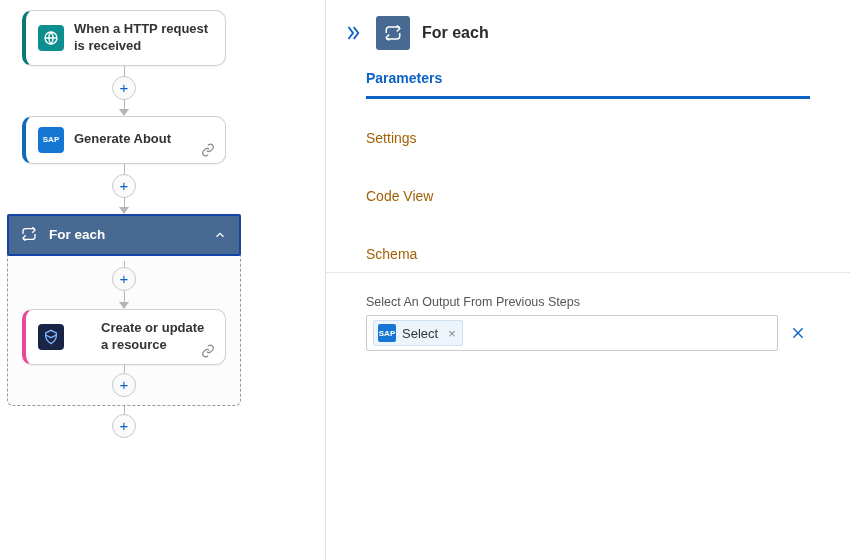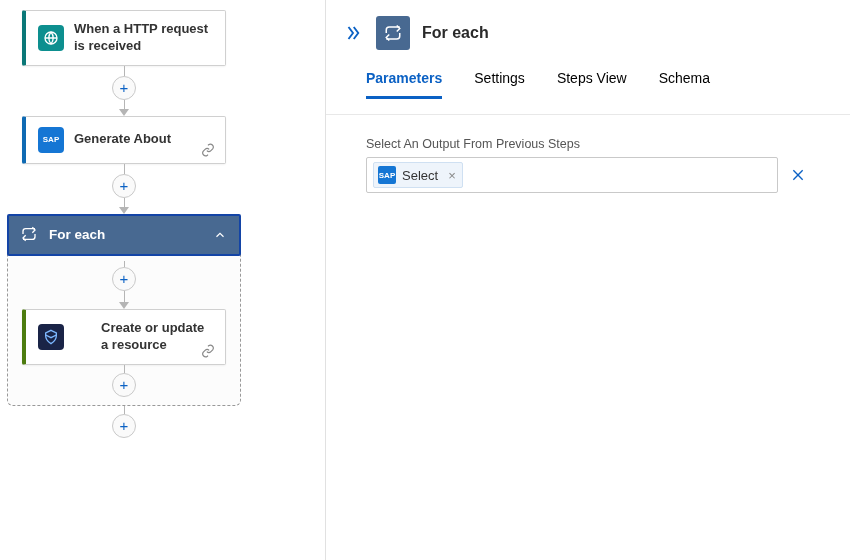--- a/index.html
+++ b/index.html
@@ -1,47 +1,47 @@
 <!DOCTYPE html>
 <html><head>
 <meta charset="utf-8">
 <style>
   * { box-sizing: border-box; margin: 0; padding: 0; }
   body { font-family: "Segoe UI", Arial, sans-serif; background: #fff; width: 850px; height: 560px; overflow: hidden; display: flex; }
   .left-pane { width: 325px; height: 100%; padding: 10px 0 0 22px; position: relative; background: #fff; }
   .right-pane { flex: 1; height: 100%; border-left: 1px solid #e1e1e1; }
 
   
-  .card { background: #fff; border: 1px solid #d0d0d0; border-radius: 2px; display: flex; align-items: center; gap: 10px; padding: 10px 12px; width: 204px; box-shadow: 0 1px 2px rgba(0,0,0,0.05); position: relative; }
+  .card { background: #fff; border: 1px solid #d0d0d0; border-radius: 10px; display: flex; align-items: center; gap: 10px; padding: 10px 12px; width: 204px; box-shadow: 0 1px 2px rgba(0,0,0,0.05); position: relative; }
   .card .badge { width: 26px; height: 26px; border-radius: 4px; flex-shrink: 0; display: flex; align-items: center; justify-content: center; color: #fff; }
   .trigger-card { border-left: 4px solid #0b7878; }
   .sap-card { border-left: 4px solid #0f6ab3; }
-  .step-card { border-left: 4px solid #4d7c0f; gap: 37px; }
+  .step-card { border-left: 4px solid #ec4899; gap: 37px; }
   .title { font-size: 13px; color: #333; font-weight: 600; line-height: 1.3; }
   .card .link-ic { position: absolute; right: 10px; bottom: 6px; color: #777; font-size: 13px; }
 
   .conn-wrap { display: flex; flex-direction: column; align-items: center; width: 204px; }
   .conn-line { width: 1px; height: 10px; background: #b5b5b5; position: relative; }
   .conn-arrow { width: 0; height: 0; border-left: 5px solid transparent; border-right: 5px solid transparent; border-top: 7px solid #b5b5b5; margin-top: -1px; }
   .add-circle { width: 24px; height: 24px; border: 1px solid #c9c9c9; background: #fafafa; border-radius: 50%; display: flex; align-items: center; justify-content: center; color: #0b61c4; font-size: 15px; font-weight: 400; cursor: pointer; }
 
   
   .foreach-outer { border: 1px dashed #999; border-radius: 6px; width: 234px; background: #fcfcfc; margin-left: -15px; padding-bottom: 8px; }
   .foreach-header { background: #486991; border: 2px solid #1344a6; border-radius: 2px; margin: -1px; padding: 10px 12px; display: flex; align-items: center; gap: 10px; color: #fff; cursor: pointer; }
   .foreach-header .badge-sm { width: 18px; height: 18px; }
   .foreach-header .h-title { font-size: 13.5px; font-weight: 600; flex: 1; }
   .foreach-body { padding: 6px 14px 0 14px; }
 
   
   .rp-head { display: flex; align-items: center; gap: 12px; padding: 16px 24px 6px 18px; }
   .rp-badge { width: 34px; height: 34px; background: #486991; border-radius: 3px; display: flex; align-items: center; justify-content: center; color: #fff; }
   .rp-title { font-size: 16px; font-weight: 600; color: #2a2a2a; }
   .collapse-btn { color: #0b61c4; font-size: 18px; font-weight: 600; cursor: pointer; margin-right: 2px; }
-  .tabs { display: flex; gap: 32px; padding: 14px 40px 16px 40px; border-bottom: 1px solid #e8e8e8; }
-  .tab { font-size: 14px; color: #000000; padding-bottom: 10px; cursor: pointer; }
+  .tabs { display: flex; gap: 32px; padding: 14px 40px 0 40px; border-bottom: 1px solid #e8e8e8; flex-direction: column; }
+  .tab { font-size: 14px; color: #a16207; padding-bottom: 10px; cursor: pointer; }
   .tab.active { color: #0b61c4; font-weight: 600; border-bottom: 3px solid #0b61c4; margin-bottom: -1px; }
   .field-label { font-size: 12.5px; color: #555; padding: 22px 40px 6px 40px; }
   .field-row { display: flex; align-items: center; gap: 12px; padding: 0 40px; }
   .token-input { flex: 1; border: 1px solid #c9c9c9; border-radius: 2px; min-height: 36px; display: flex; align-items: center; padding: 4px 6px; gap: 6px; }
   .token { display: inline-flex; align-items: center; background: #eef4fb; border: 1px solid #cfe0f2; border-radius: 2px; padding: 3px 6px 3px 4px; font-size: 13px; color: #333; gap: 6px; }
   .token .tb { width: 18px; height: 18px; background: #1576d4; border-radius: 2px; color: #fff; font-size: 8px; font-weight: 700; display: flex; align-items: center; justify-content: center; }
   .token .tx { color: #888; margin-left: 4px; cursor: pointer; }
   .clear-btn { color: #0b61c4; font-size: 18px; cursor: pointer; width: 20px; text-align: center; }
   svg { display: block; }
 </style>
@@ -164,21 +164,21 @@
           <path d="M7 22l-4-4 4-4"></path>
           <path d="M21 12v4a4 4 0 0 1-4 4H3"></path>
         </svg>
     </span>
     <span class="rp-title">For each</span>
   </div>
 
   <div class="tabs">
     <div class="tab active">Parameters</div>
     <div class="tab">Settings</div>
-    <div class="tab">Steps View</div>
+    <div class="tab">Code View</div>
     <div class="tab">Schema</div>
   </div>
 
   <div class="field-label">Select An Output From Previous Steps</div>
   <div class="field-row">
     <div class="token-input">
       <span class="token">
         <span class="tb">SAP</span>
         <span>Select</span>
         <span class="tx">×</span>

